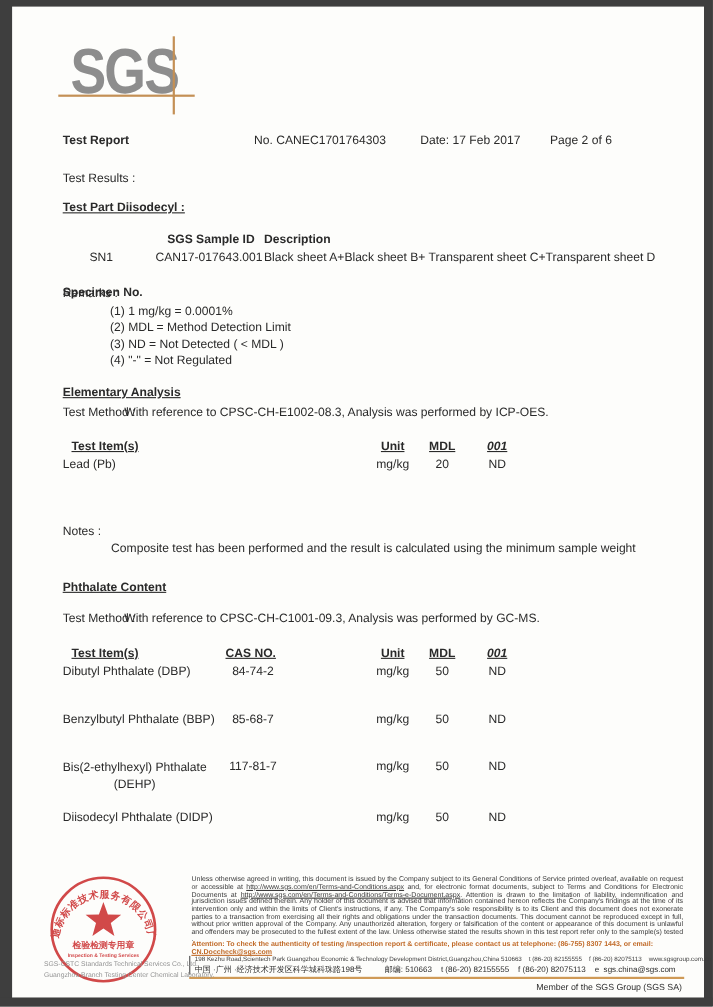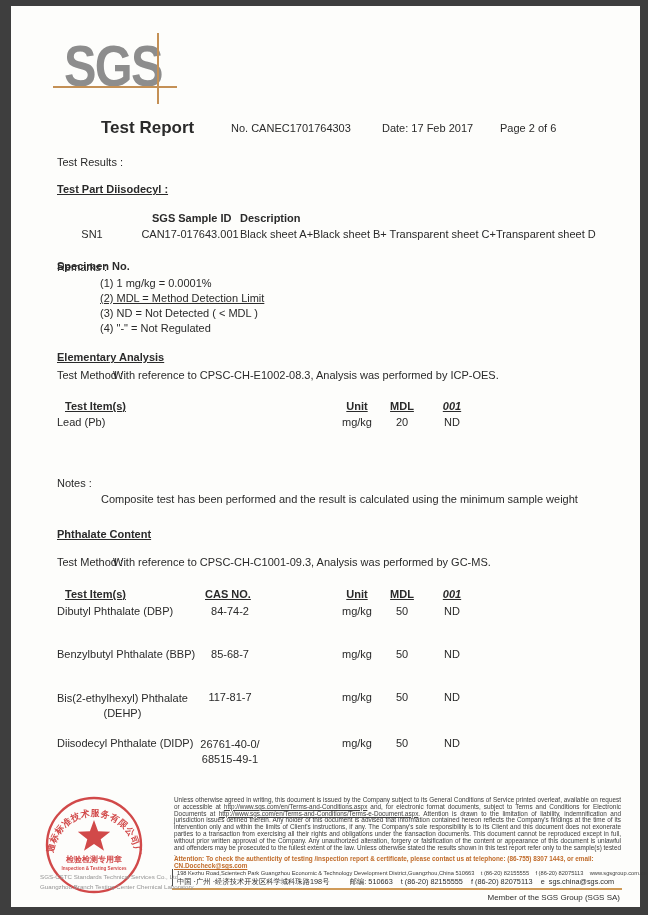--- a/index.html
+++ b/index.html
@@ -5,21 +5,21 @@
   html,body { margin:0; padding:0; }
   body { background:#2f2f2f; font-family:"Liberation Sans", sans-serif; }
   .screen { position:relative; width:648px; height:915px; background:#3e3e3e; overflow:hidden; }
   .page { position:absolute; left:11px; top:6px; width:629px; height:901px; background:#fdfdfb; }
   .t { position:absolute; font-size:11px; color:#2a2a2a; white-space:nowrap; line-height:13px; }
   .b { font-weight:bold; }
   .u { text-decoration:underline; }
   .i { font-style:italic; }
   .c { text-align:center; }
   .pre { white-space:pre-line; line-height:15px;text-align:center; }
-  .title { font-size:17px; line-height:18px; font-weight:bold;margin-left:44px; }
+  .title { font-size:11px; line-height:18px; font-weight:bold; }
   
   .logo-text { position:absolute; left:64px; top:38px; font-size:58px; line-height:56px; font-weight:bold;
                color:#8d8d8d; letter-spacing:-2px; transform:scaleX(0.84); transform-origin:left top; }
   .logo-hline { position:absolute; left:53px; top:86px; width:124px; height:2px; background:#c49055; }
   .logo-vline { position:absolute; left:157px; top:33px; width:2px; height:71px; background:#c49055; }
   
   .legal { position:absolute; left:174px; top:797px; width:447px; font-size:6.4px; line-height:6.8px;
            text-align:justify; color:#3c3c3c; }
   .legal-link { text-decoration:underline; }
   .attention { position:absolute; left:174px; top:856px; width:447px; font-size:6.4px; line-height:6.9px;
@@ -55,21 +55,21 @@
   <div class="t b u" style="left:57px; top:183px;">Test Part Diisodecyl :</div>
   <div class="t b" style="left:57px; top:212px;margin-top:48px;">Specimen No.</div>
   <div class="t b" style="left:152px; top:212px;">SGS Sample ID</div>
   <div class="t b" style="left:240px; top:212px;">Description</div>
   <div class="t c" style="left:57px; top:228px; width:70px;">SN1</div>
   <div class="t c" style="left:140px; top:228px; width:100px;">CAN17-017643.001</div>
   <div class="t" style="left:240px; top:228px;">Black sheet A+Black sheet B+ Transparent sheet C+Transparent sheet D</div>
 
   <div class="t" style="left:57px; top:261px;">Remarks :</div>
   <div class="t" style="left:100px; top:277px;">(1) 1 mg/kg = 0.0001%</div>
-  <div class="t" style="left:100px; top:292px;text-decoration:underline;">(2) MDL = Method Detection Limit</div>
+  <div class="t" style="left:100px; top:292px;">(2) MDL = Method Detection Limit</div>
   <div class="t" style="left:100px; top:307px;">(3) ND = Not Detected ( &lt; MDL )</div>
   <div class="t" style="left:100px; top:322px;">(4) "-" = Not Regulated</div>
 
   <div class="t b u" style="left:57px; top:351px;">Elementary Analysis</div>
   <div class="t" style="left:57px; top:369px;">Test Method :</div>
   <div class="t" style="left:113px; top:369px;">With reference to CPSC-CH-E1002-08.3, Analysis was performed by ICP-OES.</div>
   <div class="t b u" style="left:65px; top:400px;">Test Item(s)</div>
   <div class="t b c" style="left:338px; top:400px; width:38px;"><span class="u">Unit</span></div>
   <div class="t b c" style="left:384px; top:400px; width:36px;"><span class="u">MDL</span></div>
   <div class="t b i c" style="left:434px; top:400px; width:36px;"><span class="u">001</span></div>
@@ -104,22 +104,20 @@
   <div class="t c" style="left:434px; top:648px; width:36px;">ND</div>
 
   <div class="t pre" style="left:57px; top:691px;">Bis(2-ethylhexyl) Phthalate
 (DEHP)</div>
   <div class="t c" style="left:190px; top:691px; width:80px;">117-81-7</div>
   <div class="t c" style="left:338px; top:691px; width:38px;">mg/kg</div>
   <div class="t c" style="left:384px; top:691px; width:36px;">50</div>
   <div class="t c" style="left:434px; top:691px; width:36px;">ND</div>
 
   <div class="t" style="left:57px; top:737px;">Diisodecyl Phthalate (DIDP)</div>
-  <div class="t c pre" style="left:190px; top:737px; width:80px;">26761-40-0/
-68515-49-1</div>
   <div class="t c" style="left:338px; top:737px; width:38px;">mg/kg</div>
   <div class="t c" style="left:384px; top:737px; width:36px;">50</div>
   <div class="t c" style="left:434px; top:737px; width:36px;">ND</div>
 
   <div class="stamp">
     <svg width="100" height="100" viewBox="0 0 100 100">
       <circle cx="50" cy="50" r="47" fill="none" stroke="#ce3a3a" stroke-width="2.4"></circle>
       <path id="stampArc" d="M 9 62 A 41 41 0 1 1 91 62" fill="none"></path>
       <text font-size="9" fill="#ce3a3a" letter-spacing="0.5" font-weight="bold">
         <textPath href="#stampArc" startOffset="3%">通标标准技术服务有限公司广州分公司</textPath>

